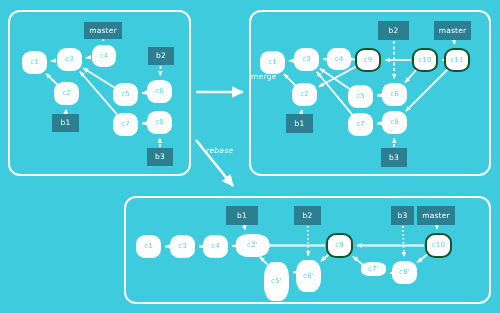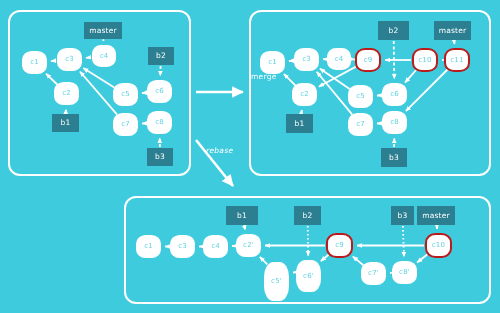--- a/index.html
+++ b/index.html
@@ -24,21 +24,21 @@
     background:#ffffff;
     border-radius:38%;
     box-sizing:border-box;
     display:flex;align-items:center;justify-content:center;
     color:#5fd3e2;
     font-size:7px;
     letter-spacing:.2px;
     line-height:1;
     text-align:center;
   }
-  .node.outlined{border:2px solid #b91c1c;text-align:right;}
+  .node.outlined{border:2px solid #14532d;text-align:right;}
   .blabel{
     position:absolute;
     background:#2b7f91;
     color:#ffffff;
     font-size:7.5px;
     display:flex;align-items:center;justify-content:center;
     box-sizing:border-box;
     line-height:1;
     letter-spacing:.2px;
   }
@@ -137,25 +137,25 @@
       <div class="node" style="left: 348px; top: 113px; width: 25px; height: 23px;">c7</div>
       <div class="node" style="left: 382px; top: 111px; width: 25px; height: 23px;">c8</div>
       <div class="blabel" style="left: 378px; top: 21px; width: 31px; height: 19px;">b2</div>
       <div class="blabel" style="left: 434px; top: 21px; width: 37px; height: 19px;">master</div>
       <div class="blabel" style="left: 286px; top: 114px; width: 27px; height: 19px;">b1</div>
       <div class="blabel" style="left: 381px; top: 148px; width: 26px; height: 19px;">b3</div>
       <div class="panel" style="left: 124px; top: 196px; width: 367px; height: 108px;"></div>
       <div class="node" style="left: 136px; top: 235px; width: 25px; height: 23px;">c1</div>
       <div class="node" style="left: 170px; top: 235px; width: 25px; height: 23px;">c3</div>
       <div class="node" style="left: 203px; top: 235px; width: 25px; height: 23px;">c4</div>
-      <div class="node" style="left: 236px; top: 234px; width: 25px; height: 23px;">c2'</div>
+      <div class="node" style="left: 236px; top: 234px; width: 33px; height: 23px;">c2'</div>
       <div class="node" style="left: 264px; top: 262px; width: 25px; height: 39px;">c5'</div>
       <div class="node" style="left: 296px; top: 260px; width: 25px; height: 32px;">c6'</div>
       <div class="node outlined" style="left: 326px; top: 233px; width: 27px; height: 25px;">c9</div>
-      <div class="node" style="left: 361px; top: 262px; width: 25px; height: 23px;">c7'</div>
+      <div class="node" style="left: 361px; top: 262px; width: 25px; height: 14px;">c7'</div>
       <div class="node" style="left: 392px; top: 261px; width: 25px; height: 23px;">c8'</div>
       <div class="node outlined" style="left: 425px; top: 233px; width: 27px; height: 25px;">c10</div>
       <div class="blabel" style="left: 226px; top: 206px; width: 32px; height: 19px;">b1</div>
       <div class="blabel" style="left: 294px; top: 206px; width: 27px; height: 19px;">b2</div>
       <div class="blabel" style="left: 391px; top: 206px; width: 23px; height: 19px;">b3</div>
       <div class="blabel" style="left: 417px; top: 206px; width: 38px; height: 19px;">master</div>
     </div>
 
   <svg class="layer" id="op-layer">
     <line x1="196" y1="92" x2="243" y2="92" stroke="#ffffff" stroke-width="2.6" marker-end="url(#arwbig)"></line>

